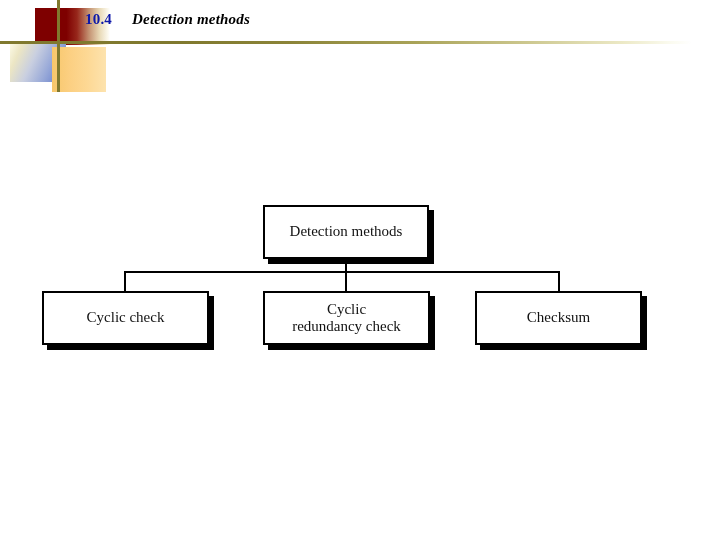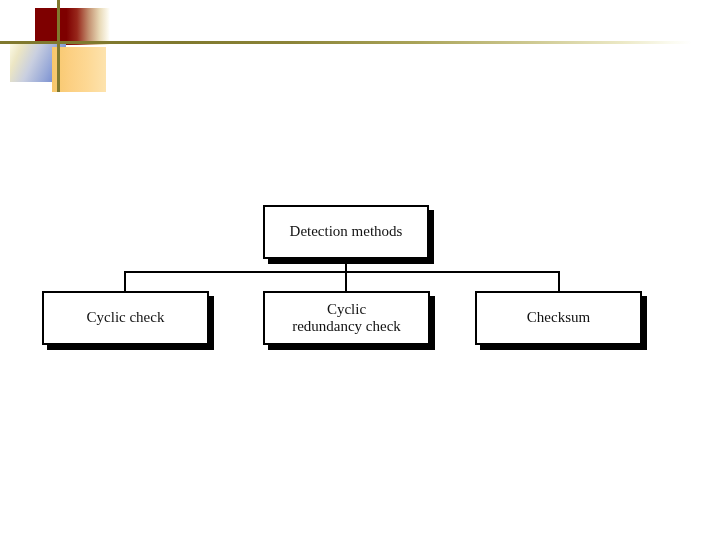--- a/index.html
+++ b/index.html
@@ -111,20 +111,23 @@
 <body>
 
 <div id="slide">
 
   <div class="deco-red"></div>
   <div class="deco-blue"></div>
   <div class="deco-orange"></div>
   <div class="deco-vline"></div>
   <div class="deco-hline"></div>
 
+  <div class="title">
+    <span class="num">10.4</span><span class="spacer"></span><span class="txt">Detection methods</span>
+  </div>
 
   <div id="diagram">
 
     <div class="conn" id="conn-stem"></div>
     <div class="conn" id="conn-bus"></div>
     <div class="conn" id="conn-drop-l"></div>
     <div class="conn" id="conn-drop-c"></div>
     <div class="conn" id="conn-drop-r"></div>
 
     <div class="node" id="node-root">

